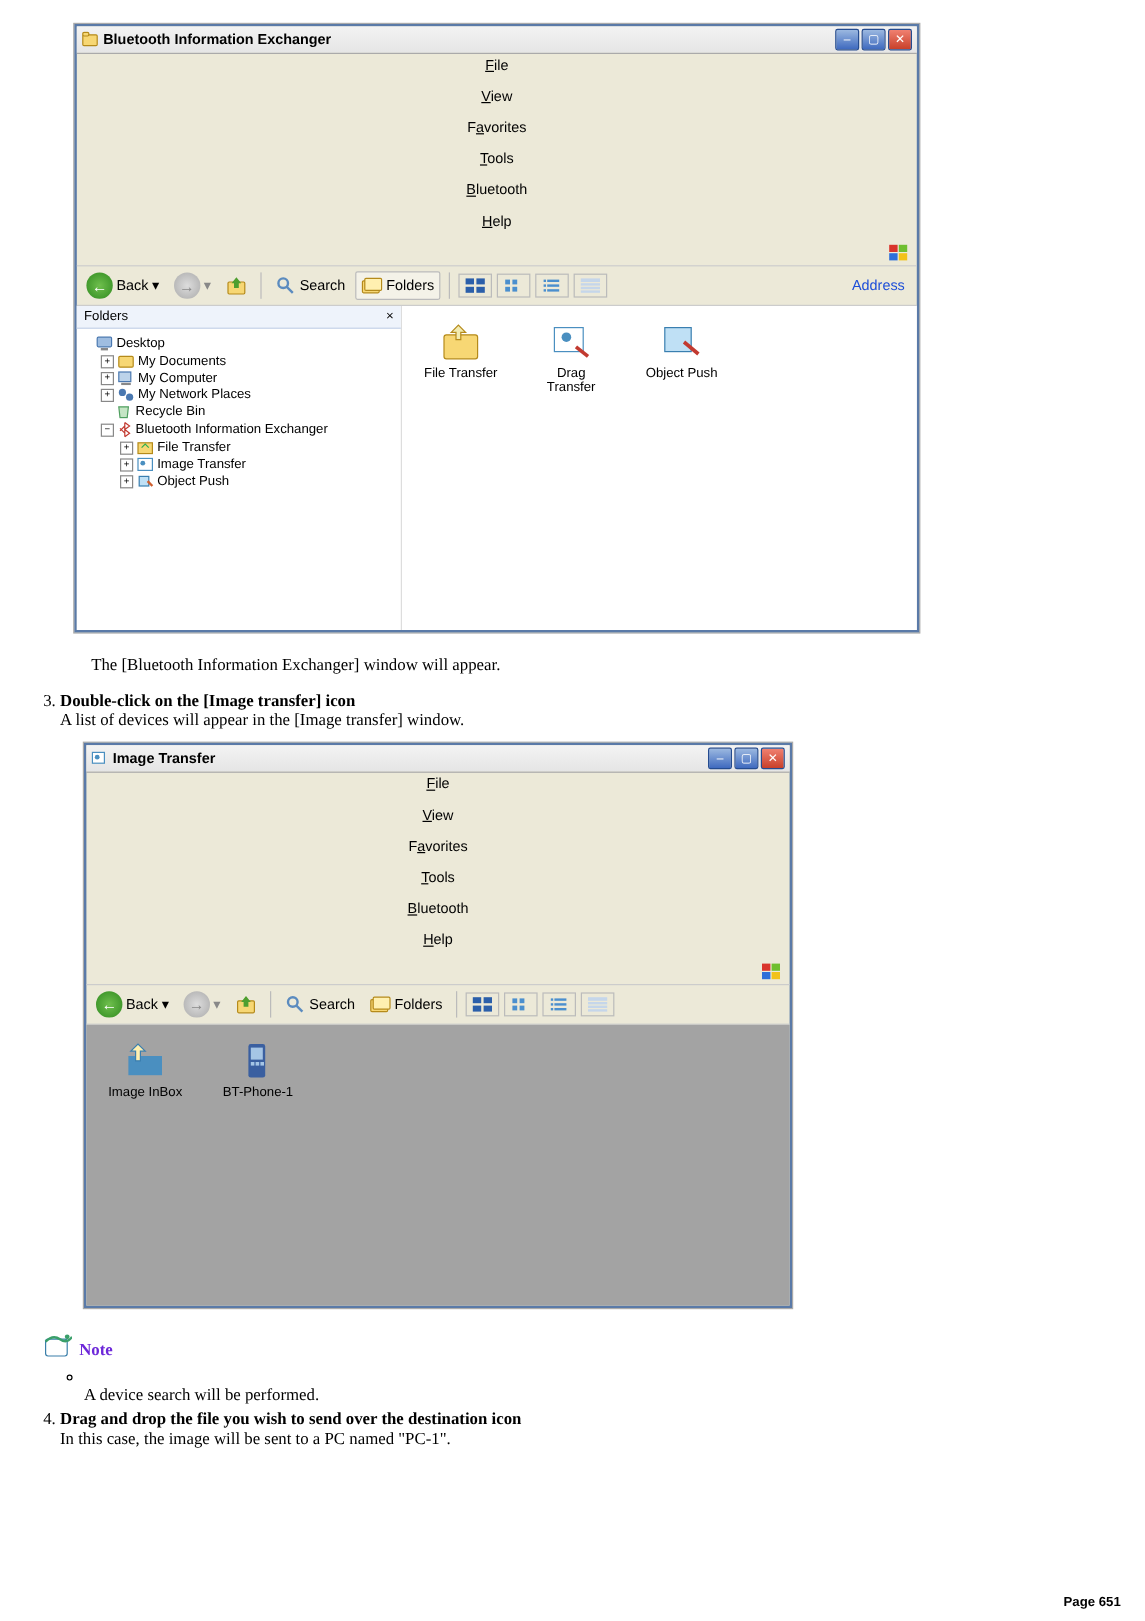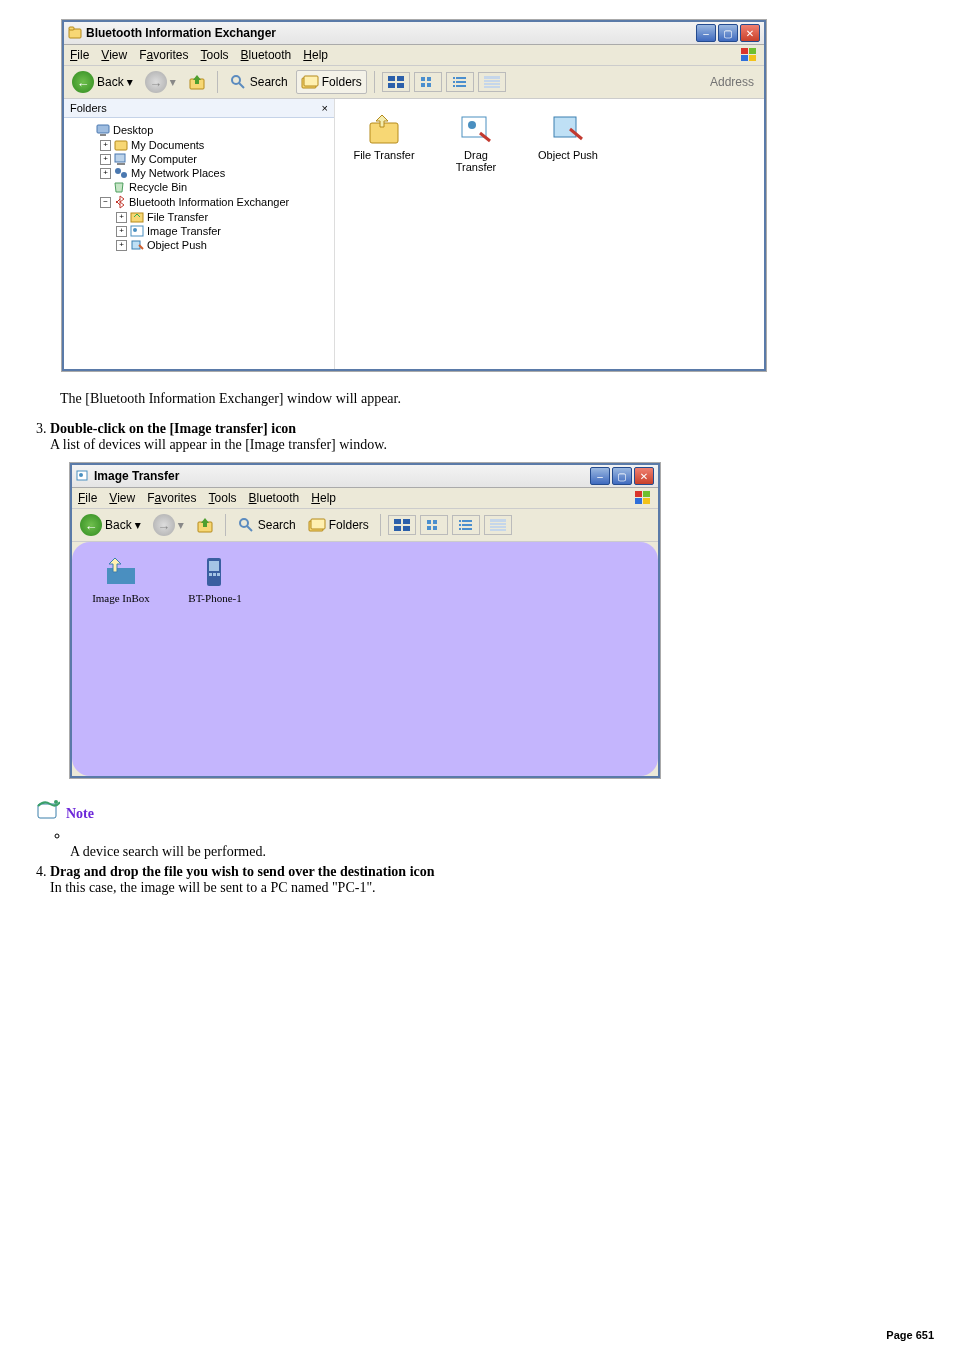--- a/index.html
+++ b/index.html
@@ -34,50 +34,50 @@
   .titlebar .win-btns { display:flex; gap:2px; }
   .wbtn {
     width:18px;height:16px;border:1px solid #244b8f;border-radius:2px;
     display:flex;align-items:center;justify-content:center;font-size:10px;
     font-family:Arial;cursor:pointer;
   }
   .wbtn.min,.wbtn.max{ background:linear-gradient(#9bb8e0,#3f6abf); color:#fff;}
   .wbtn.close{ background:linear-gradient(#f08070,#c8402a); color:#fff;}
   .menubar {
     display:flex;gap:12px;padding:2px 6px;font-family:Tahoma,sans-serif;font-size:12px;
-    border-bottom:1px solid #ccc;align-items:center;
+    border-bottom:1px solid #ccc;align-items:center;flex-direction:column;
   }
   .menubar .menuitem { cursor:default; }
   .menubar .menuitem u{text-decoration:underline;}
   .menubar .flag{ margin-left:auto; }
   .toolbar {
     display:flex;align-items:center;padding:3px 4px;border-bottom:1px solid #ccc;
     font-family:Tahoma,sans-serif;font-size:12px;gap:4px;
   }
   .tbtn{display:flex;align-items:center;gap:3px;padding:2px 4px;}
   .sep{width:1px;height:22px;background:#bbb;margin:0 3px;}
   .circ{width:22px;height:22px;border-radius:50%;display:flex;align-items:center;justify-content:center;color:#fff;font-size:13px;}
   .circ.green{background:radial-gradient(#6fbf4d,#2f8a1f);}
   .circ.gray{background:radial-gradient(#ddd,#aaa);color:#888;}
   .ico{width:18px;height:18px;display:inline-flex;align-items:center;justify-content:center;}
-  .toolbar .addr{margin-left:auto;padding:2px 6px;color:#737373;}
+  .toolbar .addr{margin-left:auto;padding:2px 6px;color:#1d4ed8;}
   .body1{display:flex;height:270px;background:#fff;}
   .folders-pane{width:270px;border-right:1px solid #ddd;font-family:Tahoma,sans-serif;font-size:11px;}
   .folders-hdr{background:#eef3fb;border-bottom:1px solid #c5d3e8;display:flex;justify-content:space-between;padding:3px 6px;}
-  .tree{padding:4px 20px;}
+  .tree{padding:4px 4px;}
   .tree-row{display:flex;align-items:center;gap:3px;padding:1px 0;}
   .tree-row.ind1{padding-left:16px;}
   .tree-row.ind2{padding-left:32px;}
   .expander{width:9px;height:9px;border:1px solid #888;display:flex;align-items:center;justify-content:center;font-size:8px;line-height:8px;background:#fff;}
   .expander.none{border:0;}
   .content-pane{flex:1;display:flex;gap:22px;padding:12px 14px;font-family:Tahoma,sans-serif;font-size:11px;align-items:flex-start;}
   .bigitem{display:flex;flex-direction:column;align-items:center;width:70px;text-align:center;}
   .bigitem .bi-icon{width:36px;height:36px;display:flex;align-items:center;justify-content:center;font-size:24px;margin-bottom:2px;}
   .win2{width:590px;}
-  .win2 .body2{display:flex;gap:24px;padding:12px 14px;height:210px;background:#c4b5fd;font-family:Liberation Serif, serif;font-size:11px;border-radius:18px;}
+  .win2 .body2{display:flex;gap:24px;padding:12px 14px;height:210px;background:#a3a3a3;font-family:Liberation Sans, sans-serif;font-size:11px;}
   .note-head{display:flex;align-items:flex-end;gap:6px;margin:12px 0 6px 4px;}
   .note-icon{font-size:22px;}
   .note-text{color:#6d28d9;font-size:14px;font-weight:bold;}
   ol.steps{margin:0;padding-left:20px;}
   ol.steps>li{margin-bottom:10px;}
   ul.sub{list-style:circle;margin:4px 0 4px 40px;padding:0;}
   .footer{position:fixed;right:20px;bottom:10px;font-size:11px;font-weight:bold;font-family:Liberation Sans, sans-serif;}
   svg{display:block;}
 </style>
 </head>
@@ -311,21 +311,21 @@
               <rect x="4" y="6" width="22" height="20" fill="#bfe0f5" stroke="#3a7fb0"></rect>
               <path d="M20 18l12 10" stroke="#c23a30" stroke-width="3"></path>
             </svg>
         </span>
         <span>Object Push</span>
       </div>
     </div>
   </div>
 </div>
 
-<p style="margin-left:30px;">The [Bluetooth Information Exchanger] window will appear.</p>
+<p style="margin-left:46px;">The [Bluetooth Information Exchanger] window will appear.</p>
 
 <ol class="steps" start="3">
   <li>
     <b>Double-click on the [Image transfer] icon</b><br>
     <span>A list of devices will appear in the [Image transfer] window.</span>
   </li>
 </ol>
 
 <div class="win win2" style="margin-left:40px;">
   <div class="titlebar">

